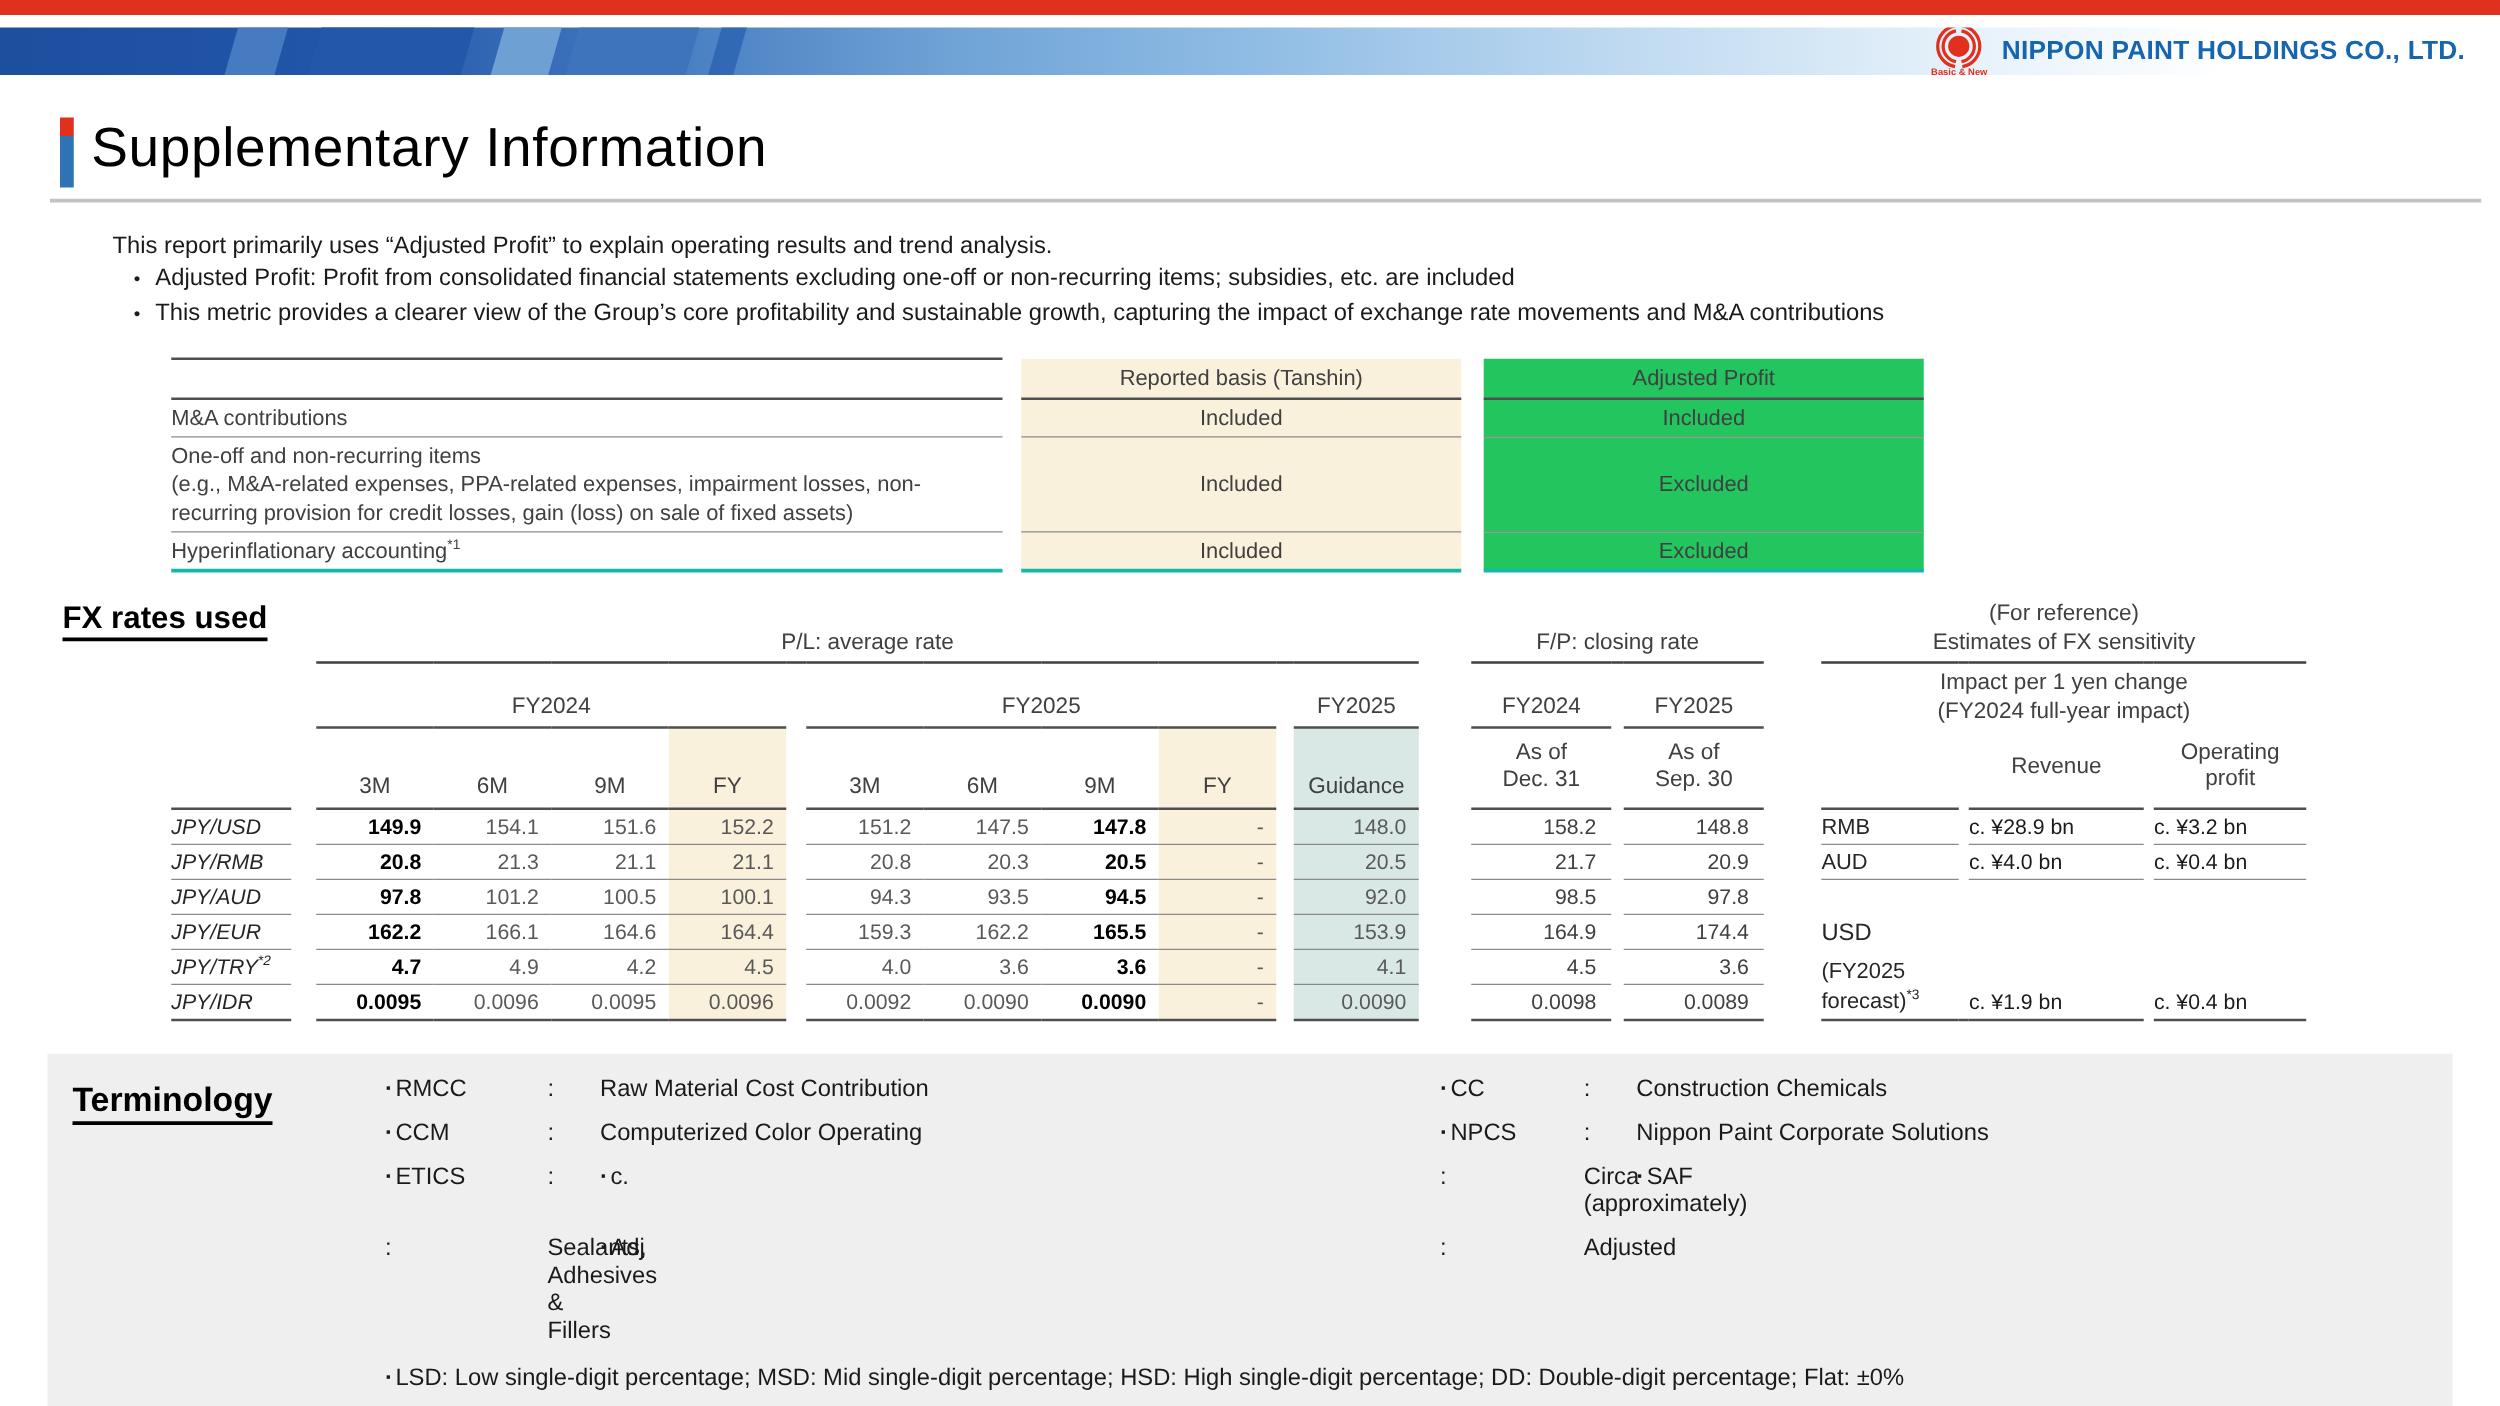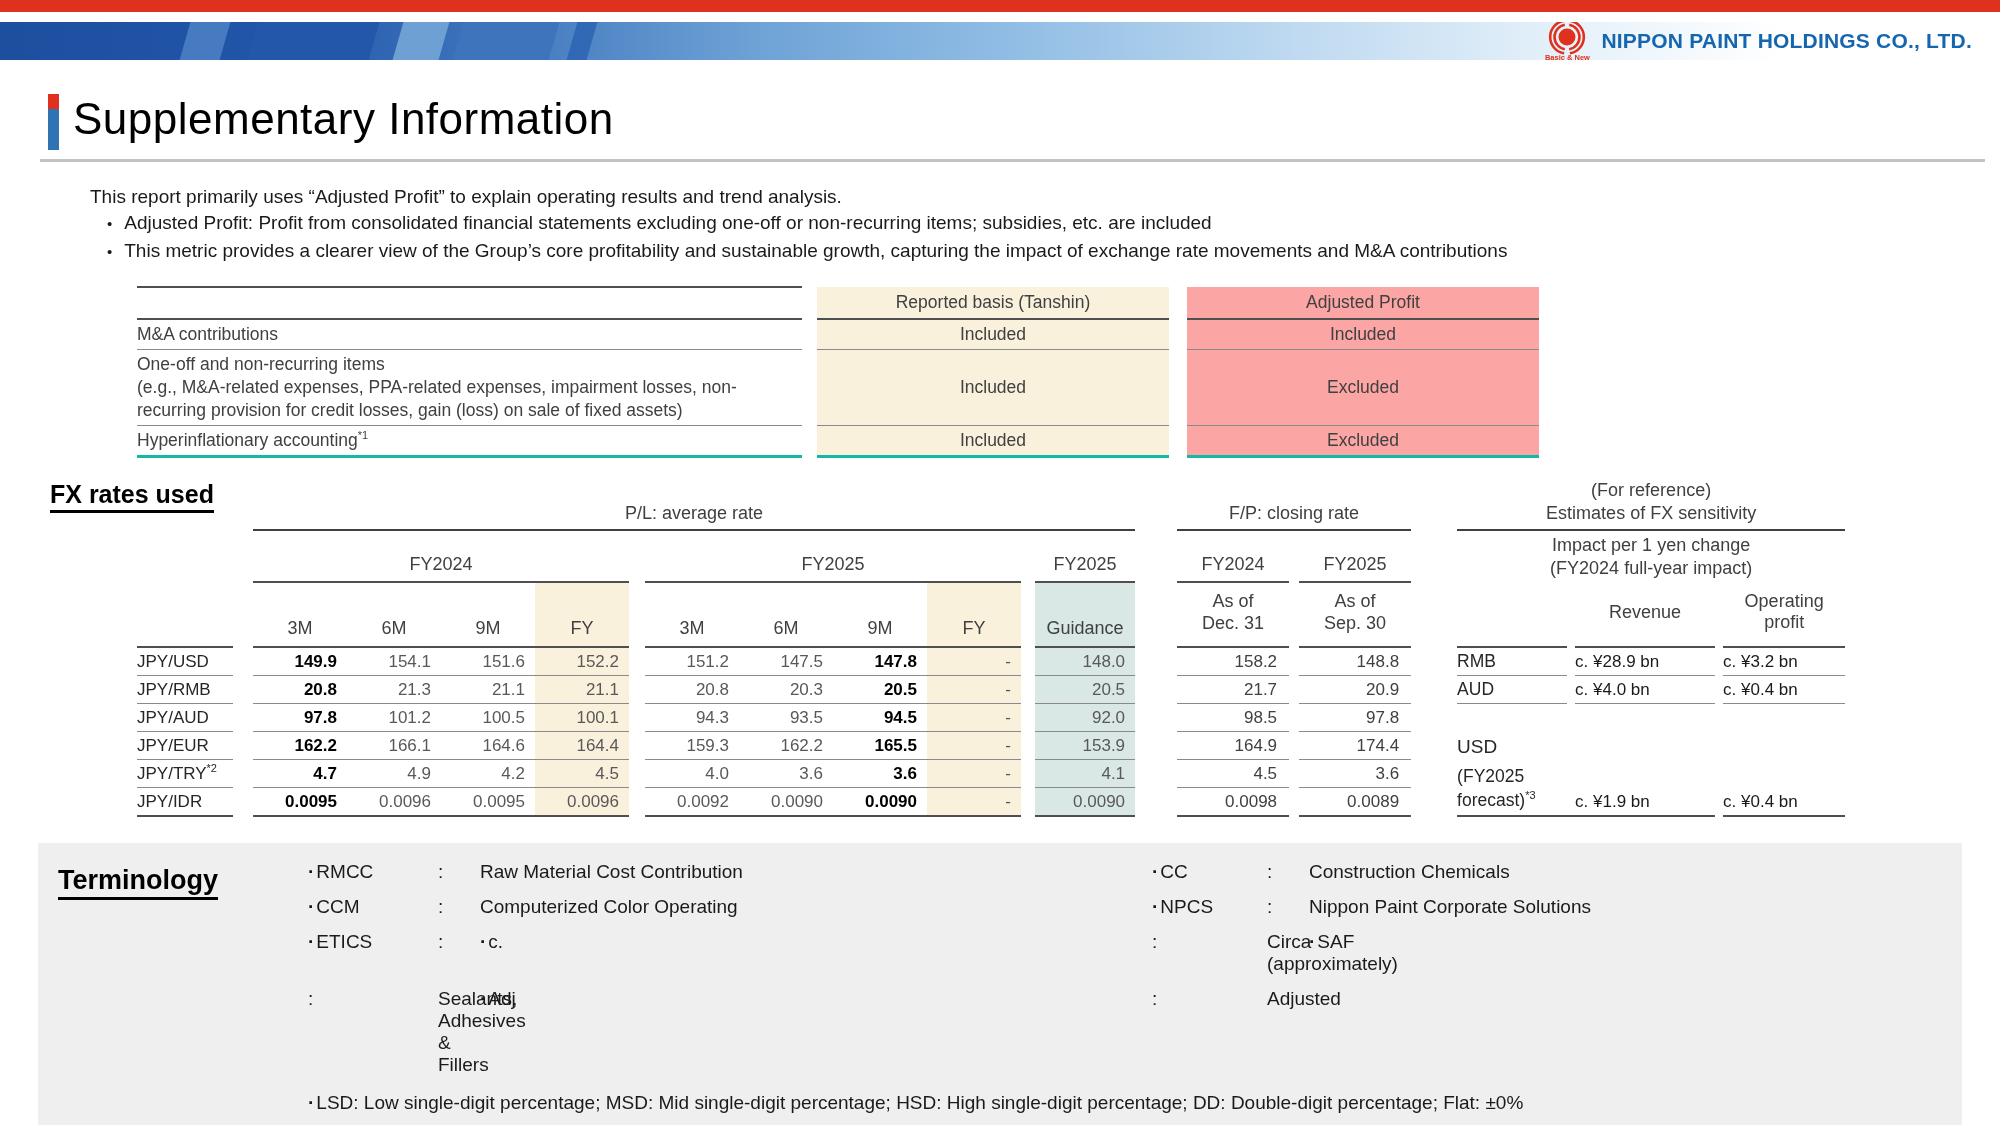--- a/index.html
+++ b/index.html
@@ -39,21 +39,21 @@
   .ora-intro{margin:16px 0 0 33px;font-size:19px;}
   .ora-bullets{margin:4px 0 0 50px;font-size:19px;}
   .ora-bullets .bullet{margin-top:4px;display:flex;}
   .ora-bullets .bullet::before{content:"•";margin-right:12px;font-size:15px;line-height:1.6;}
   table.t1{border-collapse:collapse;table-layout:fixed;margin:22px 0 0 80px;width:1402px;font-size:17.5px;color:#404040;}
   .t1 td{padding:0;}
   .t1 .nb{border:none;}
   .t1 .t1-lblhead{border-top:2px solid #4f4f4f;border-bottom:2px solid #4f4f4f;height:30px;}
   .t1 .t1-head{border-bottom:2px solid #4f4f4f;text-align:center;vertical-align:middle;height:30px;}
   .t1 .rep{background:#FAF1DC;}
-  .t1 .adj{background:#fca5a5;}
+  .t1 .adj{background:#22c55e;}
   .t1 .rl{text-align:left;vertical-align:middle;border-bottom:1.5px solid #8a8a8a;
     white-space:pre-line;line-height:1.32;padding:3px 10px 3px 0;}
   .t1 .v{text-align:center;vertical-align:middle;border-bottom:1.5px solid #8a8a8a;}
   .t1 tr.lastrow .rl,.t1 tr.lastrow .v{border-bottom:3px solid #14b8a6;}
   .t1 .row-s{height:30px;}
   
   .fx{margin-top:18px;position:relative;}
   .fx .sec-h{position:absolute;left:50px;top:4px;}
   table.fxt{border-collapse:collapse;table-layout:fixed;margin-left:137px;width:1708px;font-size:17px;color:#404040;}
   .fxt td{padding:0;}
@@ -61,21 +61,21 @@
   .fxt .plspan,.fxt .refspan{border-bottom:2px solid #404040;text-align:center;vertical-align:bottom;
     padding-bottom:5px;font-size:18px;white-space:pre-line;line-height:1.25;height:48px;}
   .fxt .grp{border-bottom:2px solid #4f4f4f;text-align:center;vertical-align:bottom;padding-bottom:6px;font-size:18px;height:44px;}
   .fxt .impact{text-align:center;vertical-align:middle;white-space:pre-line;line-height:1.25;font-size:18px;}
   .fxt .sub{border-bottom:2px solid #4f4f4f;text-align:center;vertical-align:bottom;
     padding-bottom:7px;font-size:18px;white-space:pre-line;line-height:1.2;height:56px;}
   .fxt .submid{vertical-align:middle;padding-bottom:4px;}
   .fxt .lblhead{border-bottom:2px solid #4f4f4f;}
   .fxt .fybg{background:#FAF1DC;}
   .fxt .gdbg{background:#D9E8E4;}
-  .fxt .rl{text-align:left;vertical-align:middle;border-bottom:1.5px solid #8a8a8a;height:27px;color:#262626;}
+  .fxt .rl{text-align:left;vertical-align:middle;border-bottom:1.5px solid #8a8a8a;height:27px;color:#262626;font-style:italic;}
   .fxt .v{text-align:right;vertical-align:middle;border-bottom:1.5px solid #8a8a8a;padding-right:10px;color:#595959;}
   .fxt .bb{color:#000;font-weight:700;}
   .fxt .fp{color:#404040;padding-right:12px;}
   .fxt .sl{text-align:left;vertical-align:middle;border-bottom:1.5px solid #8a8a8a;color:#262626;font-size:17.5px;}
   .fxt .sv{vertical-align:middle;border-bottom:1.5px solid #8a8a8a;color:#1a1a1a;padding-right:4px;}
   .fxt .empt{border:none;}
   .fxt tr.lastrow .rl,.fxt tr.lastrow .v{border-bottom:2px solid #4f4f4f;}
   .fxt .svlast{border-bottom:2px solid #4f4f4f;}
   .fxt .usd-cell{vertical-align:bottom;border-bottom:2px solid #4f4f4f;color:#262626;
     font-size:17.5px;line-height:1.35;padding-bottom:3px;}

